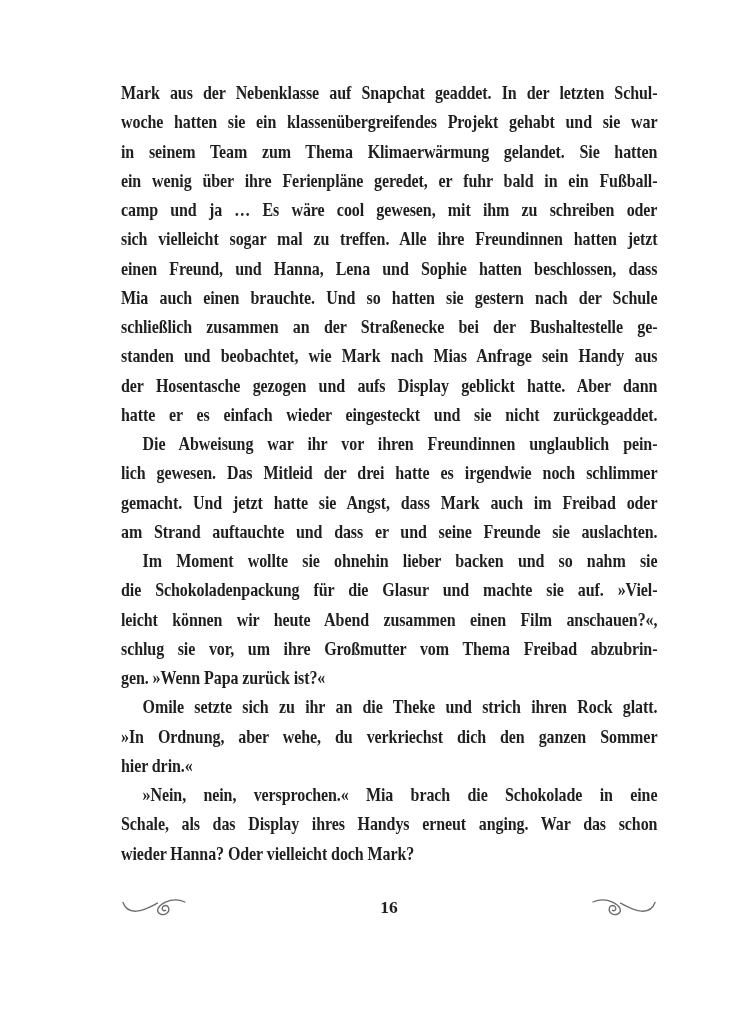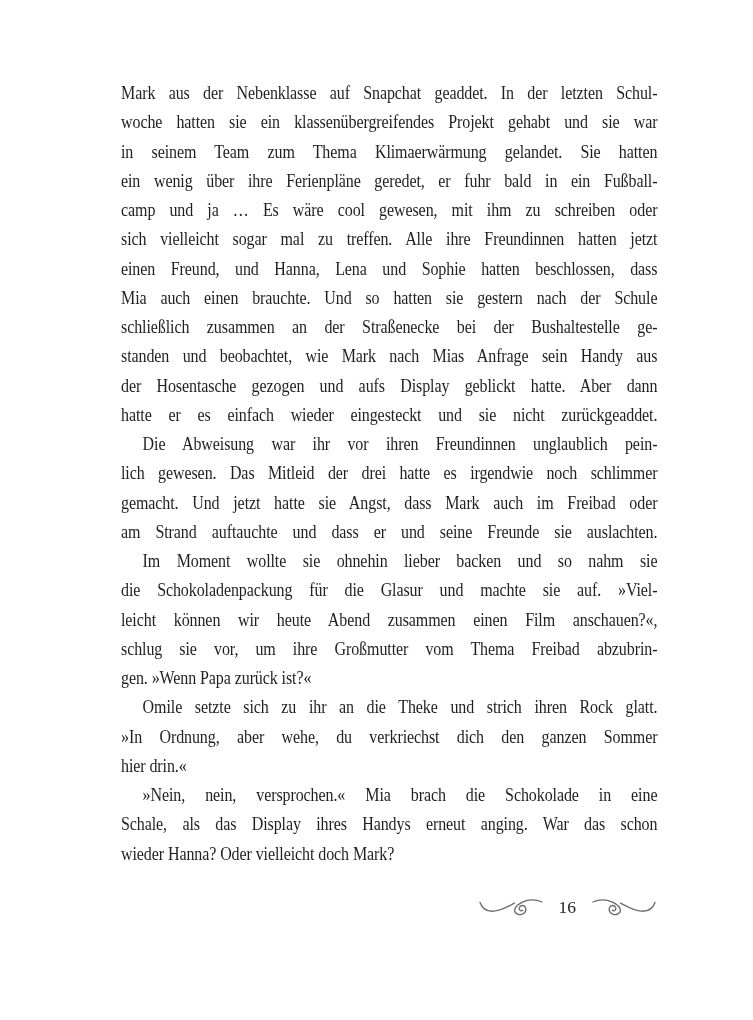--- a/index.html
+++ b/index.html
@@ -12,20 +12,21 @@
     width:753px;height:1020px;
     background:var(--page-bg);
     font-family:"Liberation Serif","DejaVu Serif",serif;
     color:var(--text-color);
     overflow:hidden;
     position:relative;
   }
   .page{
     position:absolute;inset:0;
     background:var(--page-bg);
+    font-weight:bold;
   }
   .text-block{
     position:absolute;
     left:121px;top:79px;
     width:596px;              
     transform:scaleX(0.9);    
     transform-origin:0 0;
   }
   .paragraph{margin:0;padding:0;}
   .text-line{
@@ -42,21 +43,21 @@
   }
   .text-line.first-indented{
     text-indent:24px;
   }
   .footer{
     position:absolute;
     left:121px;top:895px;
     width:536px;
     display:flex;
     align-items:center;
-    justify-content:flex-end;
+    justify-content:space-between;
     gap:13px;
   }
   .flourish{
     width:66px;height:24px;
     display:block;
   }
   .flourish.mirrored{transform:scaleX(-1);}
   .flourish path{
     fill:none;
     stroke:var(--flourish-color);

